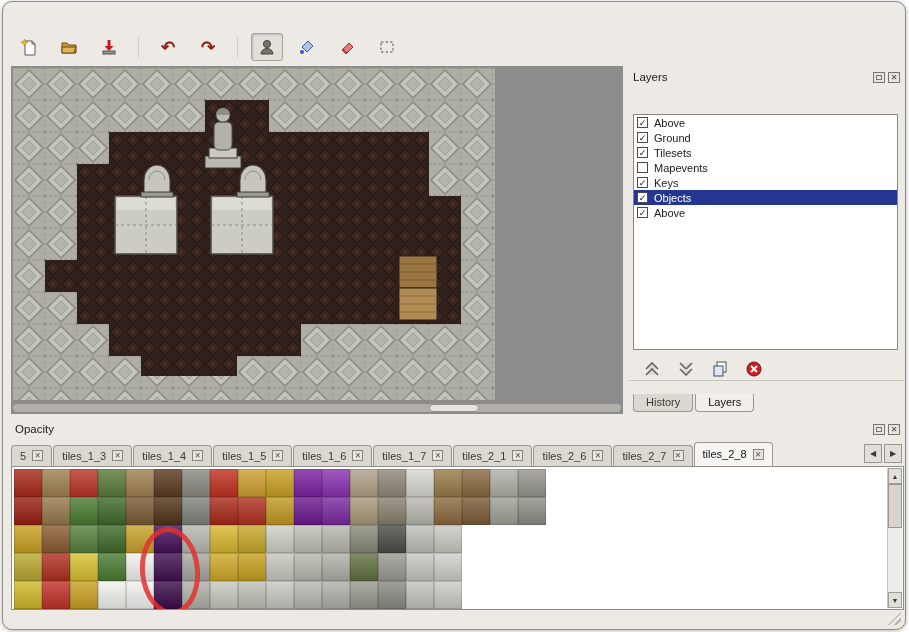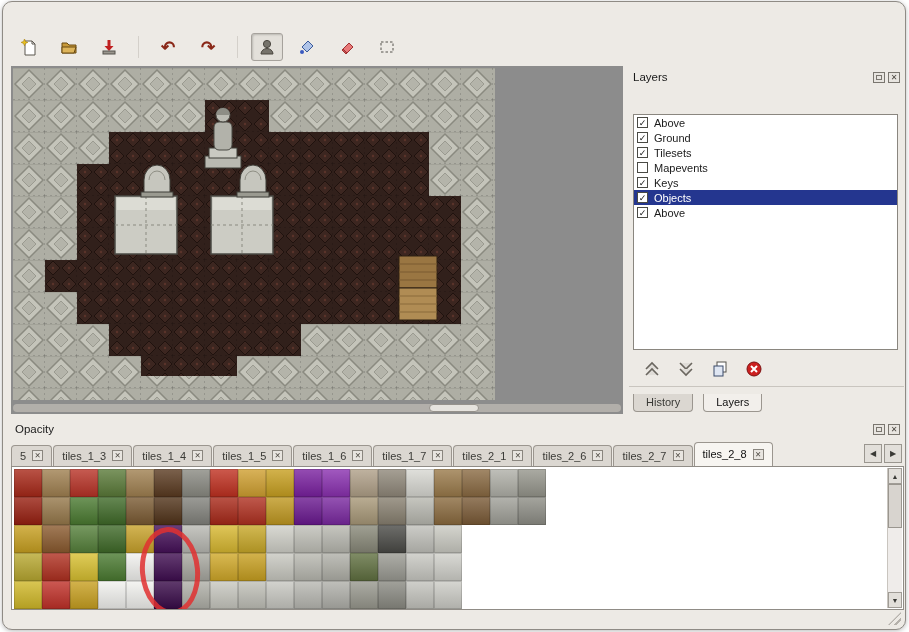--- a/index.html
+++ b/index.html
@@ -60,22 +60,22 @@
            border:1px solid #8a867f; overflow:hidden; font-size:11px; }
   .layer-row { display:flex; align-items:center; height:15px; padding-left:3px; gap:6px; }
   .layer-row.selected { background:#24368f; color:#ffffff; }
   .cbx { width:11px; height:11px; border:1px solid #4a4a44; background:#ffffff; color:#111;
          font-size:9px; line-height:10px; text-align:center; flex:0 0 auto; }
 
   .lbuttons { position:absolute; left:10px; top:290px; display:flex; gap:8px; }
   .lbtn { width:26px; height:22px; border:none; background:transparent; display:flex;
           align-items:center; justify-content:center; padding:0; }
 
-  .ptabs { position:absolute; left:0; right:0; bottom:2px; display:flex; gap:10px;
-           padding:7px 0 0 4px; border-top:1px solid #c9c5bf; }
+  .ptabs { position:absolute; left:0; right:0; bottom:2px; display:flex; gap:2px;
+           padding:13px 0 0 4px; border-top:1px solid #c9c5bf; }
   .ptab { font-size:11px; padding:2px 12px 3px 12px; border:1px solid #9b968f;
           background:#dbd7d1; border-radius:0 0 4px 4px; border-top:none; color:#3a3a36; }
   .ptab.active { background:#f2efeb; color:#111; }
 
   
   .tilesets-panel { position:absolute; left:8px; top:418px; width:893px; height:192px; }
   .ts-tabbar { position:absolute; left:0; top:18px; right:46px; height:28px; display:flex;
                align-items:flex-end; overflow:hidden; gap:1px; }
   .ts-tab { display:flex; align-items:center; gap:6px; font-size:11px; padding:3px 8px 4px 8px;
             border:1px solid #9b968f; border-bottom:none; background:#dbd7d1;

